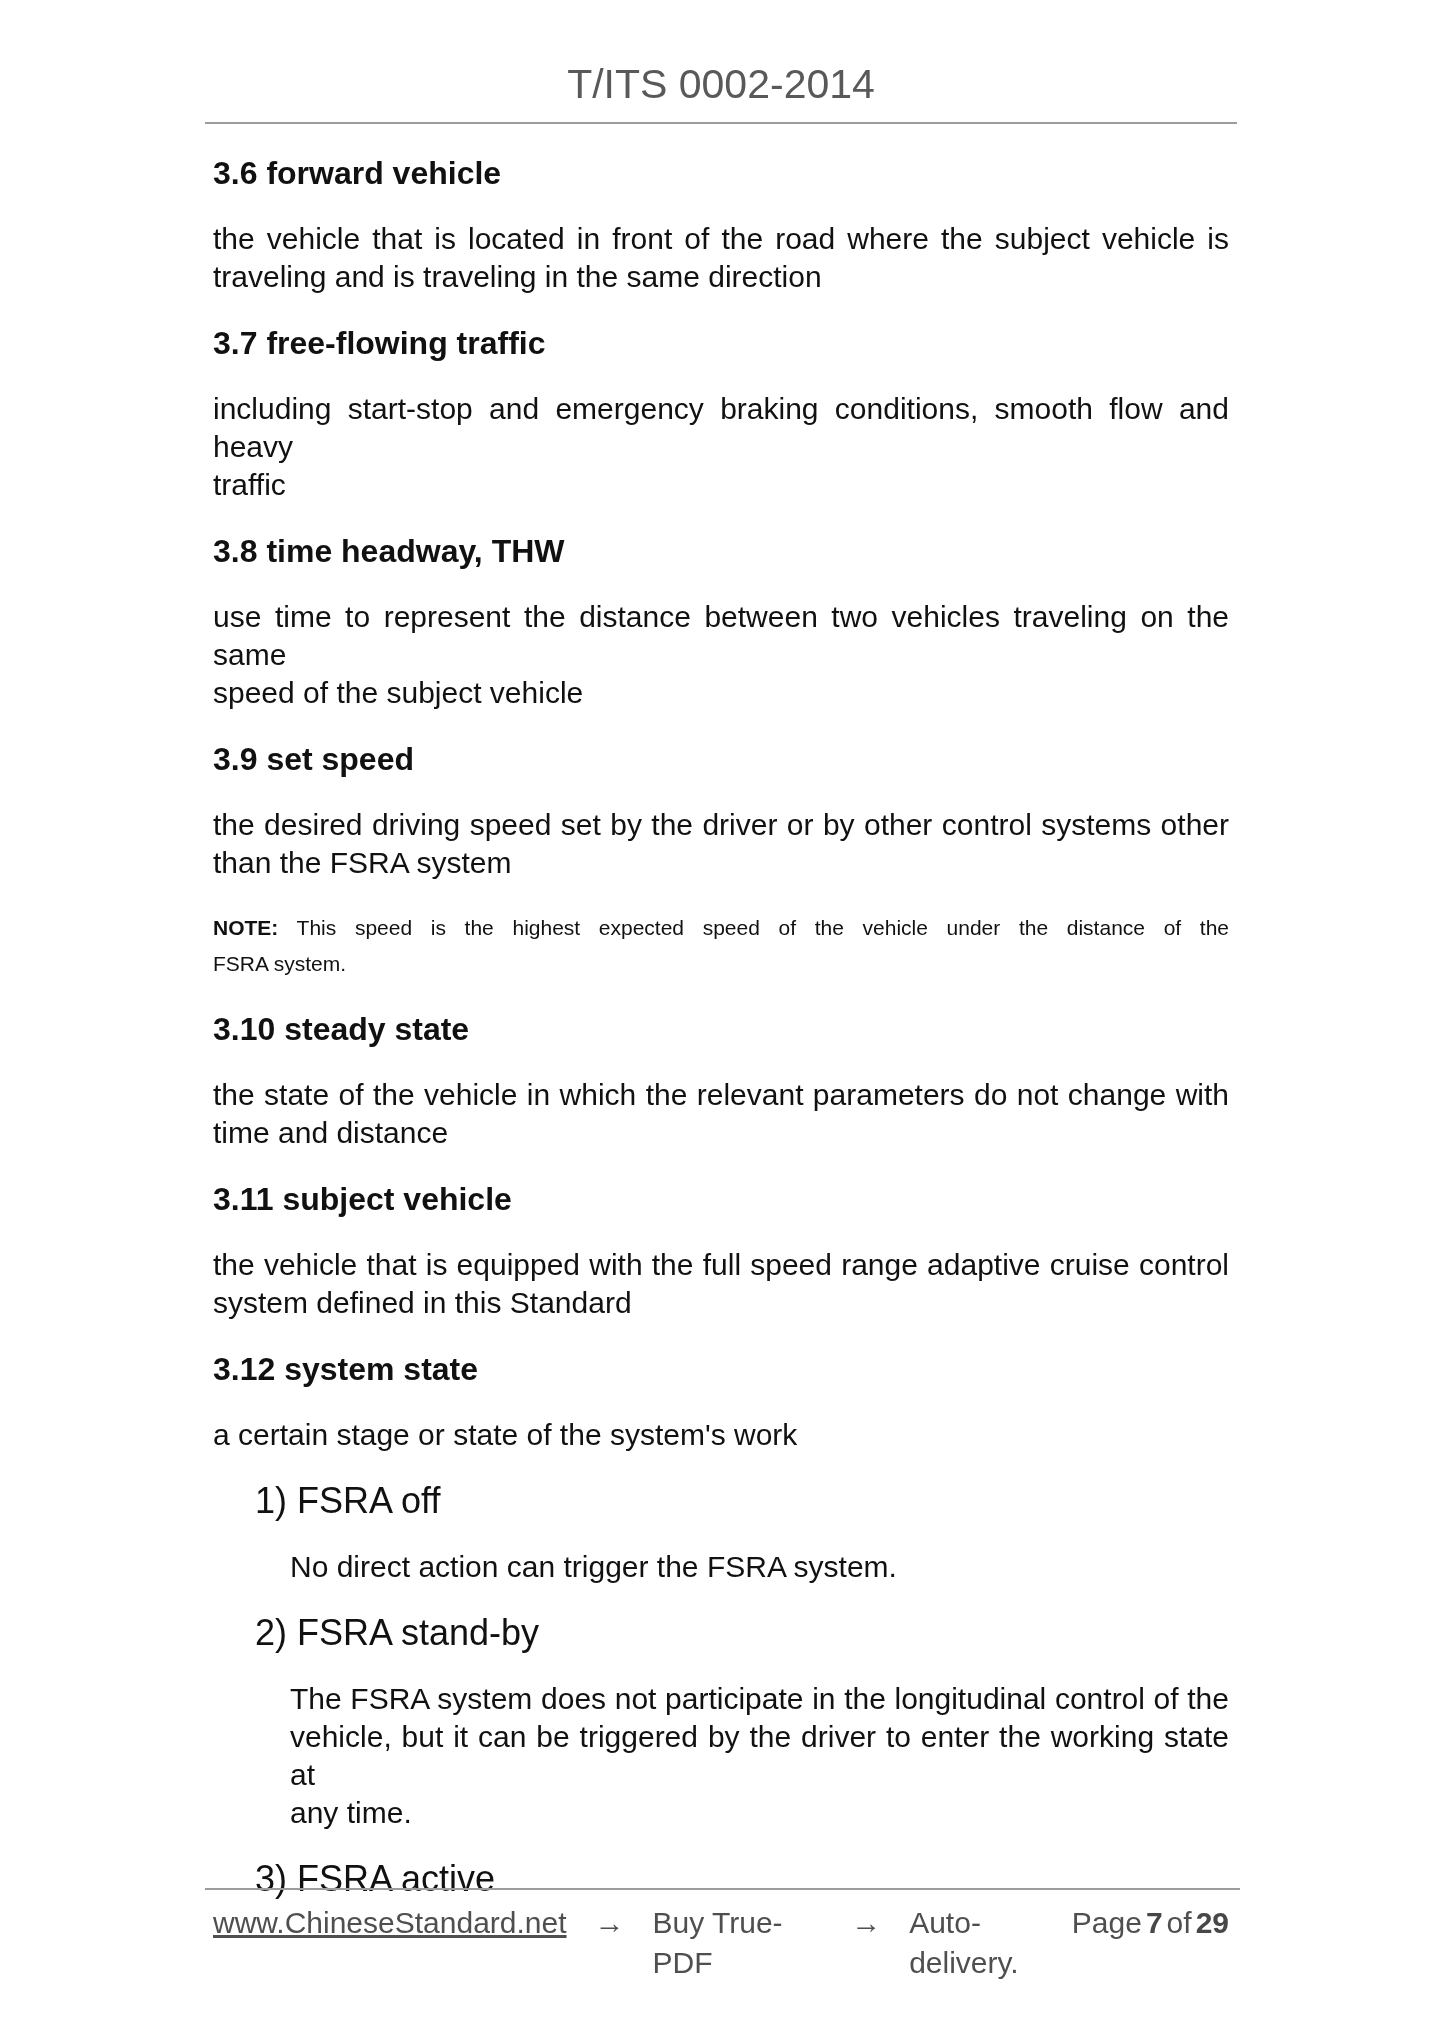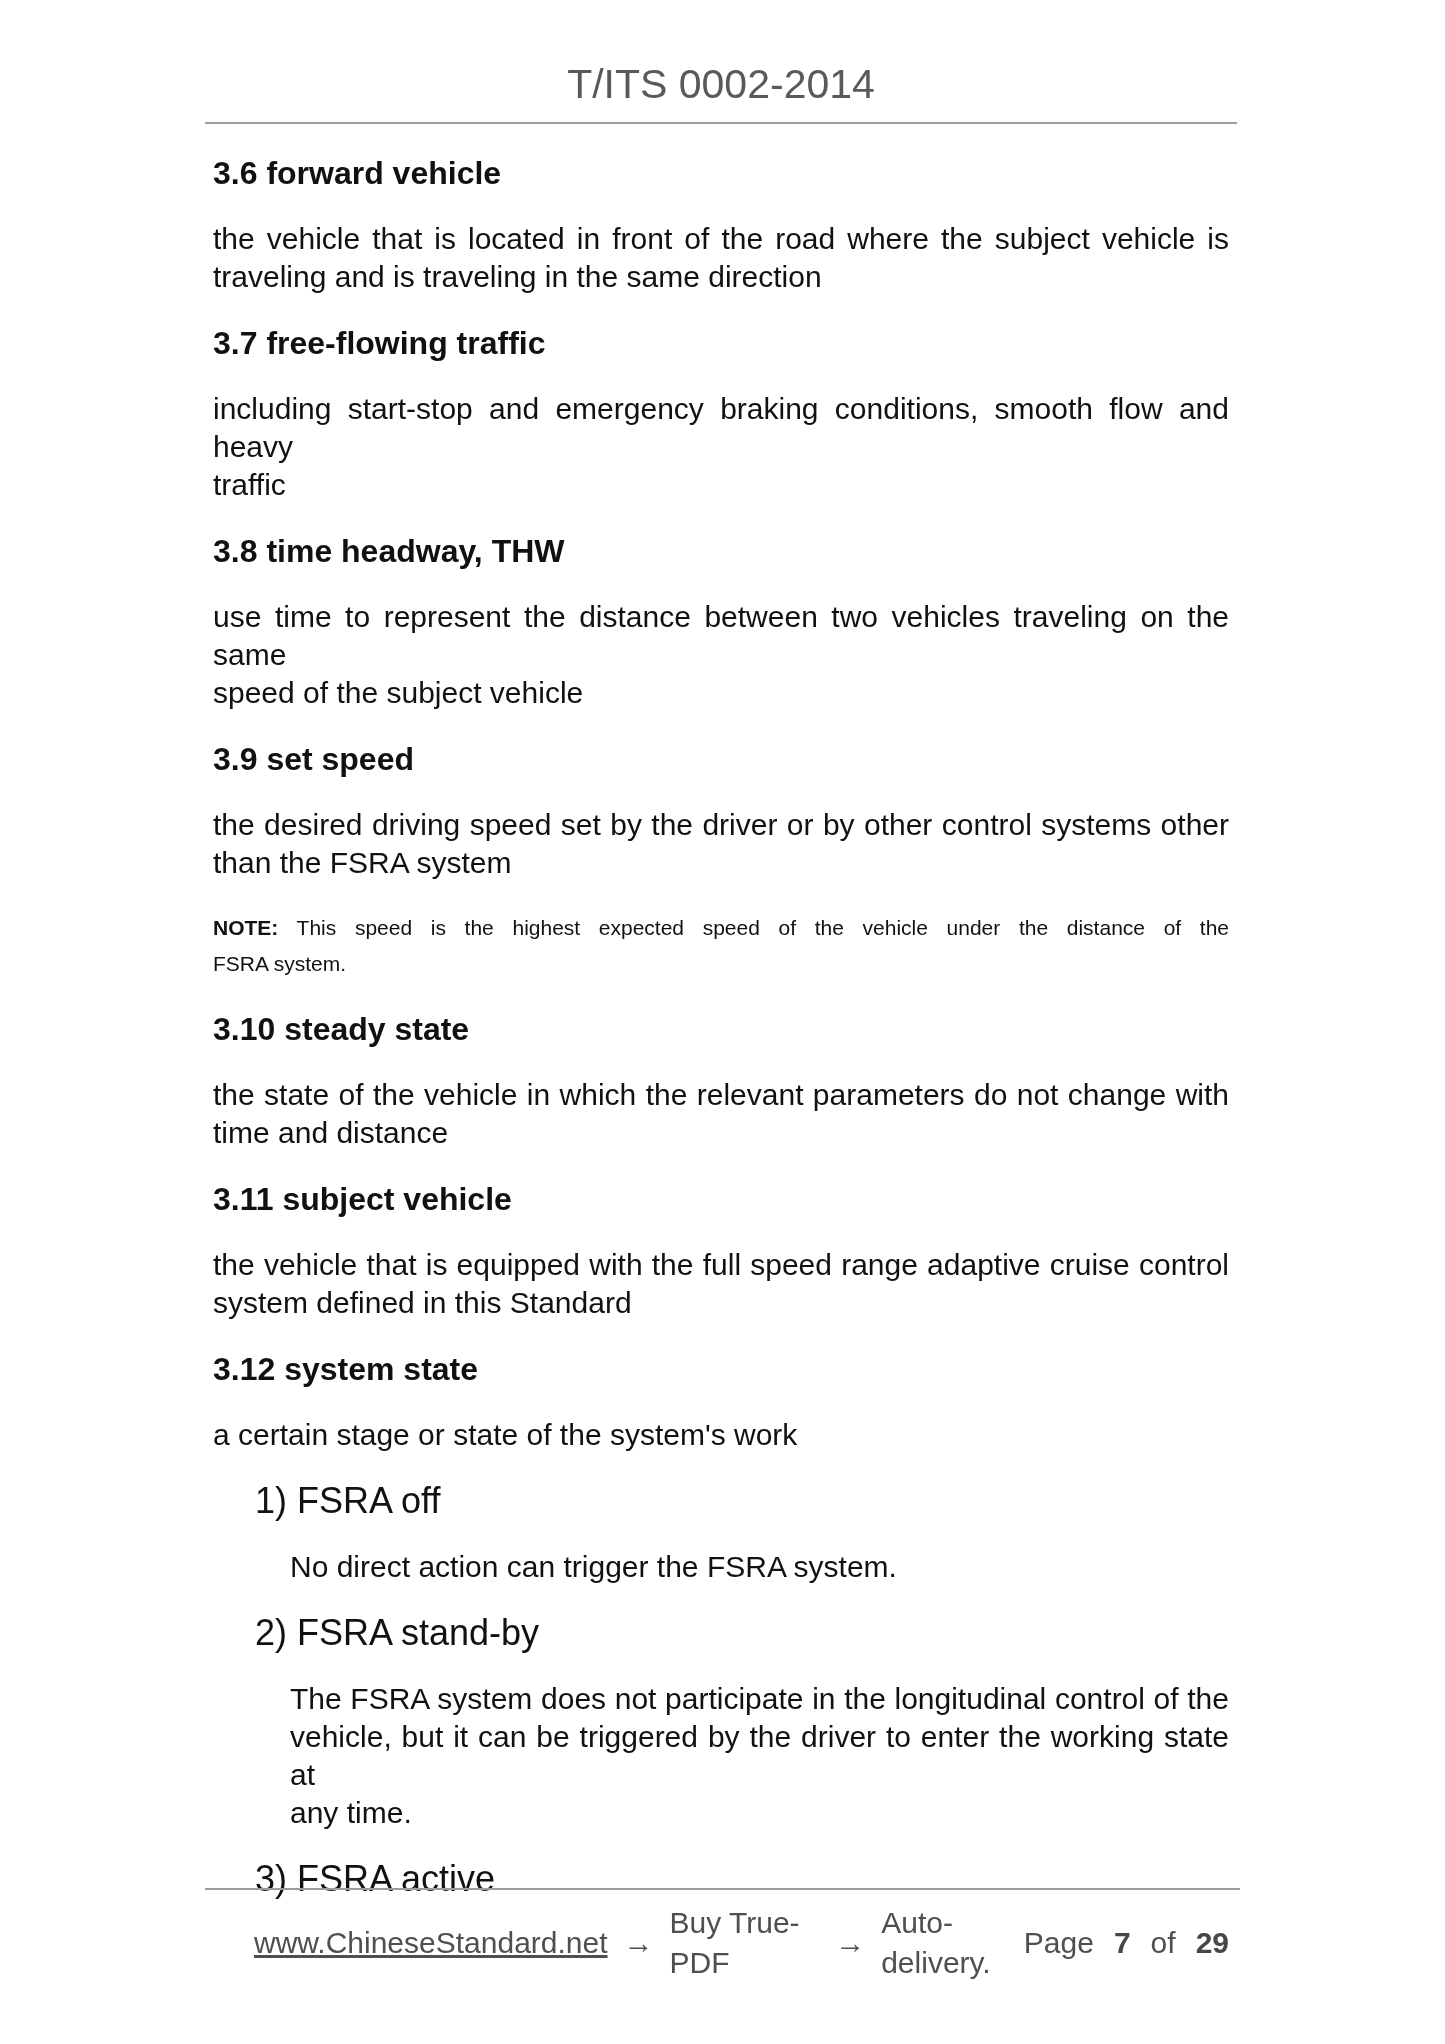--- a/index.html
+++ b/index.html
@@ -63,24 +63,24 @@
     border: none; border-top: 2px solid var(--rule-color, #a3a3a3);
     margin: 0; height: 0;
   }
   .footer-row {
     position: absolute;
     top: 1903px; left: 213px; width: 1016px;
     display: flex; justify-content: space-between; align-items: baseline;
     font-size: 30px; line-height: 40px;
     color: var(--footer-text, #4f4f4f);
   }
-  .footer-left { display: flex; gap: 16px; align-items: center; margin-left: 41px; }
+  .footer-left { display: flex; gap: 28px; align-items: flex-start; }
   .footer-link { color: inherit; text-decoration: underline; cursor: pointer; }
   .footer-arrow { font-weight: 700; }
-  .footer-right { display: flex; gap: 20px; align-items: flex-start; }
+  .footer-right { display: flex; gap: 4px; align-items: flex-start; }
   .pg-num { font-weight: 700; color: #474747; }
 </style>
 </head>
 <body>
 
 <div class="page">
   <div class="doc">
 
     <div class="doc-header">T/ITS 0002-2014</div>
     <hr class="rule">

